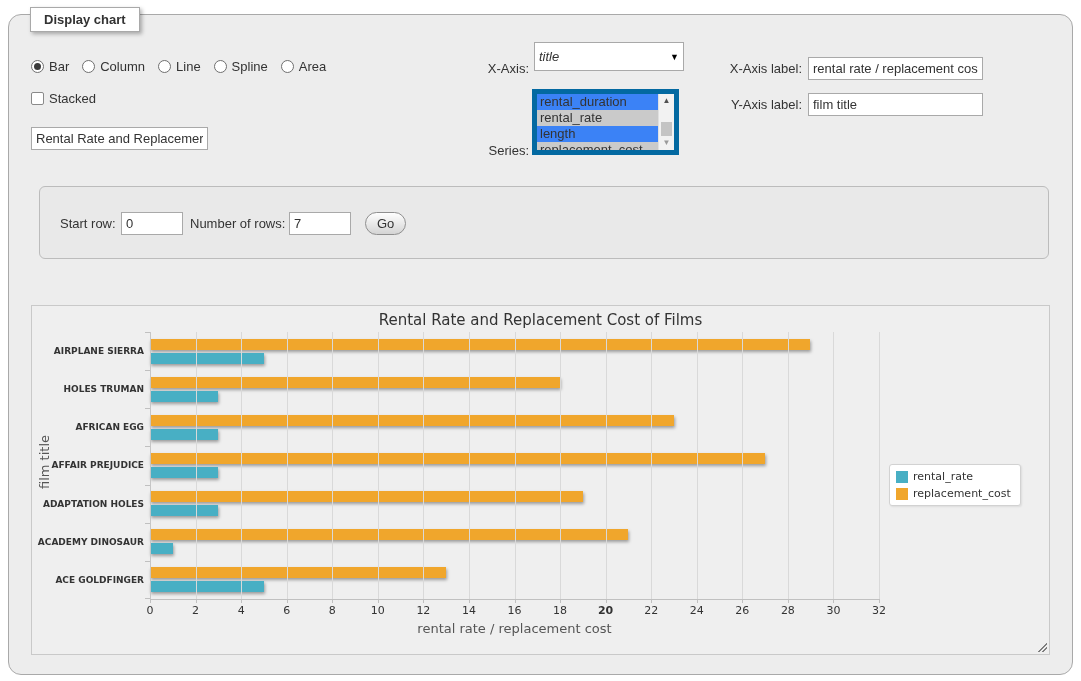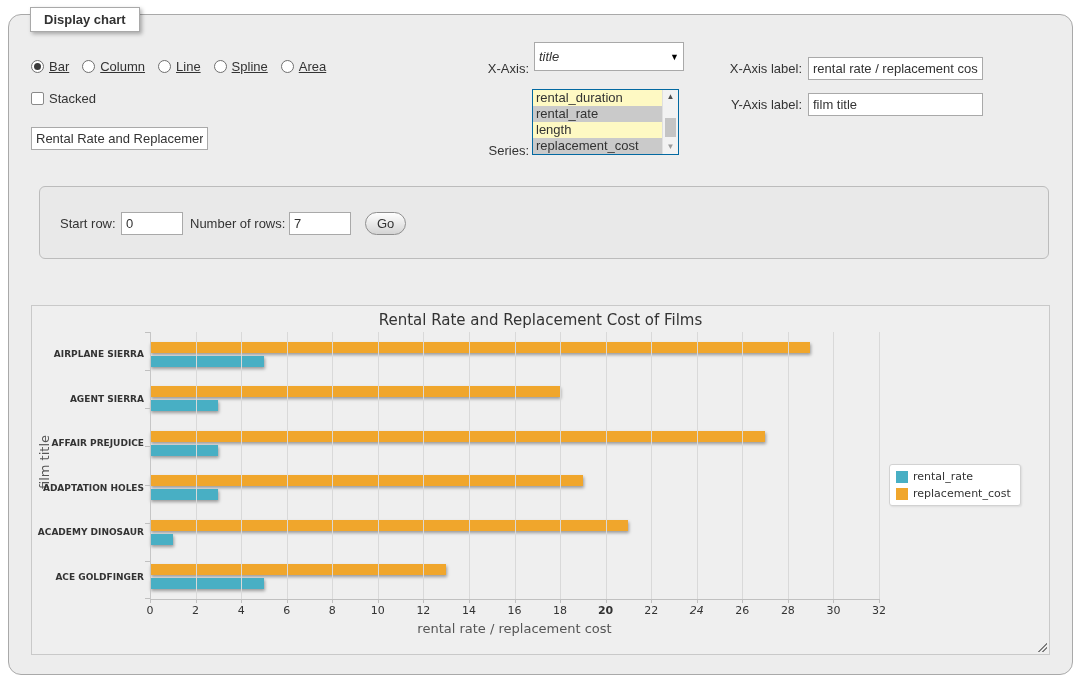--- a/index.html
+++ b/index.html
@@ -1,30 +1,30 @@
 <!DOCTYPE html>
 <html><head>
 <meta charset="utf-8">
 <style>
   html,body{margin:0;padding:0;}
   body{width:1081px;height:681px;background:#fff;font-family:"Liberation Sans",sans-serif;font-size:13px;color:#333;position:relative;overflow:hidden;}
   .fieldset{position:absolute;left:8px;top:14px;width:1065px;height:661px;background:#ededed;border:1px solid #a9a9a9;border-radius:13px;box-sizing:border-box;}
   .panel-legend{position:absolute;left:21px;top:-8px;background:#fff;border:1px solid #a9a9a9;box-shadow:2px 2px 4px rgba(0,0,0,.3);padding:4px 13px;font-weight:bold;font-size:13px;color:#333;}
   
   .radio-row{position:absolute;left:22px;top:44px;display:flex;align-items:center;gap:13px;}
-  .radio-label{display:flex;align-items:center;gap:5px;cursor:default;text-decoration:underline;}
+  .radio-label{display:flex;align-items:center;gap:5px;cursor:default;}
   .radio{width:13px;height:13px;border-radius:50%;border:1px solid #6f6f6f;background:#fff;box-sizing:border-box;position:relative;flex:0 0 auto;}
   .radio.on::after{content:"";position:absolute;left:2px;top:2px;right:2px;bottom:2px;background:#3a3a3a;border-radius:50%;}
   .cb-row{position:absolute;left:22px;top:76px;display:flex;align-items:center;gap:5px;}
   .cb{width:13px;height:13px;border:1px solid #8a8a8a;border-radius:2px;background:#fff;box-sizing:border-box;}
   .ti{position:absolute;box-sizing:border-box;border:1px solid #a9a9a9;background:#fff;font:13px "Liberation Sans",sans-serif;color:#333;padding:2px 4px;margin:0;}
   .lbl{position:absolute;text-align:right;white-space:nowrap;}
   .select{position:absolute;box-sizing:border-box;border:1px solid #a9a9a9;background:#fff;display:flex;align-items:center;padding:2px 4px;}
   .sel-arrow{margin-left:auto;font-size:9px;color:#000;}
-  .listbox{position:absolute;box-sizing:border-box;border:1px solid #0369a1;background:#fef9c3;overflow:hidden;}
+  .listbox{position:absolute;box-sizing:border-box;border:5px solid #0369a1;background:#3b82f6;overflow:hidden;}
   .opts{position:absolute;left:0;top:0;right:15px;bottom:0;}
   .opt{height:16px;line-height:16px;padding:0 3px;white-space:nowrap;overflow:hidden;}
   .opt.sel{background:#cacaca;}
   .sb{position:absolute;top:0;right:0;bottom:0;width:15px;background:#f2f2f2;border-left:1px solid #e0e0e0;}
   .sb-btn{position:absolute;left:0;width:15px;height:14px;text-align:center;line-height:14px;font-size:8px;color:#505050;background:#f2f2f2;}
   .sb-btn.down{bottom:0;color:#9a9a9a;}
   .sb-thumb{position:absolute;left:2px;width:11px;top:28px;height:19px;background:#c4c4c4;}
   
   .rows-panel{position:absolute;left:30px;top:171px;width:1010px;height:73px;background:#e9e9e9;border:1px solid #bcbcbc;border-radius:6px;box-sizing:border-box;}
   .go{position:absolute;left:325px;top:25px;border:1px solid #8f8f8f;border-radius:12px;background:linear-gradient(#fefefe,#d4d4d4);padding:3px 11px;font:13px "Liberation Sans",sans-serif;color:#333;}
@@ -127,23 +127,30 @@
     <div class="plot" id="plot">
       <div class="rows" id="rows">
           <div class="cat-row">
             <div class="cat-label">AIRPLANE SIERRA</div>
             <div class="bar-group">
               <div class="bar" style="width: 90.5938%; background: rgb(240, 166, 44);"></div>
               <div class="bar" style="width: 15.5938%; background: rgb(72, 175, 196);"></div>
             </div>
           </div>
           <div class="cat-row">
-            <div class="cat-label">AGENT SIERRA</div>
+            <div class="cat-label">HOLES TRUMAN</div>
             <div class="bar-group">
               <div class="bar" style="width: 56.2187%; background: rgb(240, 166, 44);"></div>
+              <div class="bar" style="width: 9.34375%; background: rgb(72, 175, 196);"></div>
+            </div>
+          </div>
+          <div class="cat-row">
+            <div class="cat-label">AFRICAN EGG</div>
+            <div class="bar-group">
+              <div class="bar" style="width: 71.8438%; background: rgb(240, 166, 44);"></div>
               <div class="bar" style="width: 9.34375%; background: rgb(72, 175, 196);"></div>
             </div>
           </div>
           <div class="cat-row">
             <div class="cat-label">AFFAIR PREJUDICE</div>
             <div class="bar-group">
               <div class="bar" style="width: 84.3438%; background: rgb(240, 166, 44);"></div>
               <div class="bar" style="width: 9.34375%; background: rgb(72, 175, 196);"></div>
             </div>
           </div>
@@ -218,21 +225,21 @@
         <span class="x-tick-label" style="left: 12.5%;">4</span>
         <span class="x-tick-label" style="left: 18.75%;">6</span>
         <span class="x-tick-label" style="left: 25%;">8</span>
         <span class="x-tick-label" style="left: 31.25%;">10</span>
         <span class="x-tick-label" style="left: 37.5%;">12</span>
         <span class="x-tick-label" style="left: 43.75%;">14</span>
         <span class="x-tick-label" style="left: 50%;">16</span>
         <span class="x-tick-label" style="left: 56.25%;">18</span>
         <span class="x-tick-label" style="left: 62.5%; font-weight: bold;">20</span>
         <span class="x-tick-label" style="left: 68.75%;">22</span>
-        <span class="x-tick-label" style="left: 75%; font-style: italic;">24</span>
+        <span class="x-tick-label" style="left: 75%;">24</span>
         <span class="x-tick-label" style="left: 81.25%;">26</span>
         <span class="x-tick-label" style="left: 87.5%;">28</span>
         <span class="x-tick-label" style="left: 93.75%;">30</span>
         <span class="x-tick-label" style="left: 100%;">32</span>
       </div>
     <div class="x-title">rental rate / replacement cost</div>
     <div class="legend">
       <div id="legend-items" style="display:flex;flex-direction:column;gap:4px;">
           <div class="legend-item">
             <span class="swatch" style="background: rgb(72, 175, 196);"></span>

